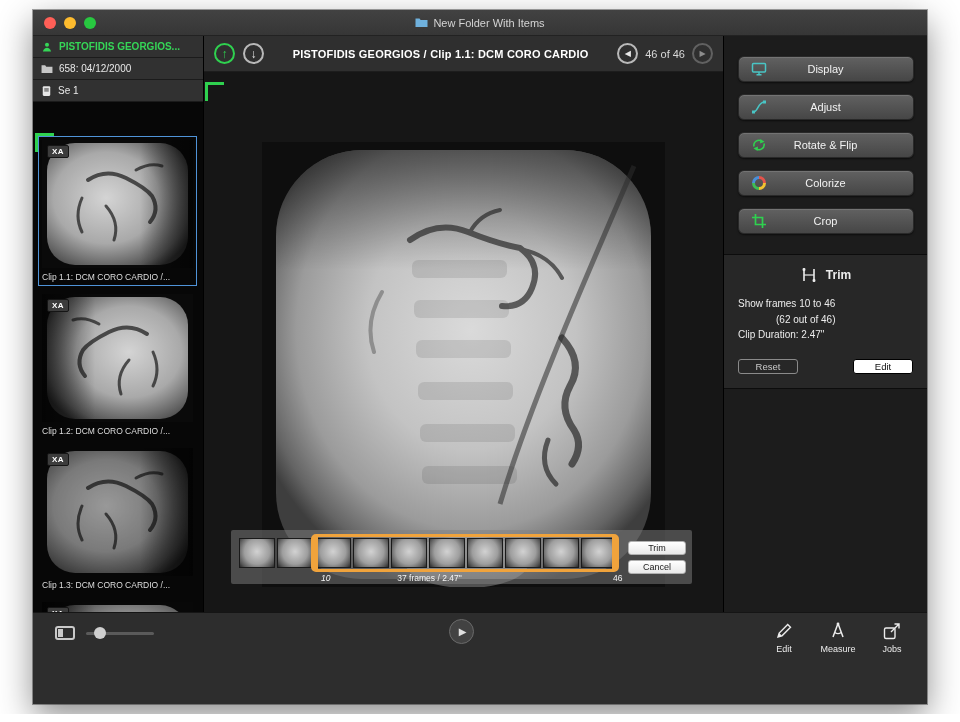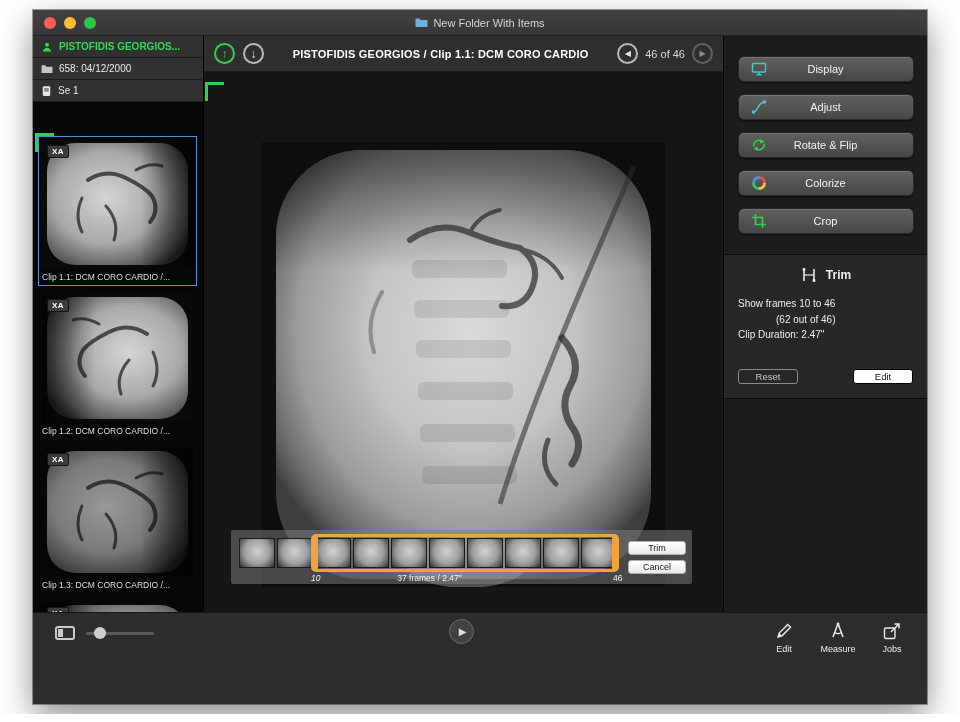--- a/index.html
+++ b/index.html
@@ -80,21 +80,21 @@
   .frame {
     width: 36px; height: 30px; border: 1px solid #1a1a1a;
     background: radial-gradient(circle at 50% 45%, #d2d2d2 0%, #9e9e9e 55%, #555 85%, #282828 100%);
   }
   .sel-bracket {
     position: absolute; top: 4px; left: 74px; width: 308px; height: 38px;
     border: 3px solid #f0a33c; border-left-width: 7px; border-right-width: 7px; border-radius: 5px;
     cursor: ew-resize;
   }
   .strip-label { position: absolute; bottom: 1px; font-size: 8.5px; color: #f4f4f4; }
-  .lbl-start { left: 74px; font-style: italic; }
+  .lbl-start { left: 84px; font-style: italic; }
   .lbl-mid { left: 50%; transform: translateX(-50%); }
   .lbl-end { left: 376px; }
   .overlay-buttons { flex: 0 0 58px; display: flex; flex-direction: column; justify-content: center; gap: 5px; }
   .w-btn {
     height: 14px; background: linear-gradient(#ffffff,#e9e9e9); border: 1px solid #b0b0b0; border-radius: 3px;
     font-size: 9px; color: #1c1c1c; display: flex; align-items: center; justify-content: center;
     font-family: inherit; cursor: pointer;
   }
   
   .tools { width: 204px; background: #1c1c1c; border-left: 1px solid #000; display: flex; flex-direction: column; align-items: center; padding-top: 20px; }
@@ -107,21 +107,21 @@
   }
   .t-icon { position: absolute; left: 12px; top: 50%; transform: translateY(-50%); width: 16px; height: 16px; display: flex; }
   .trim-panel {
     width: 100%; margin-top: 8px; background: #272727;
     border-top: 1px solid #0c0c0c; border-bottom: 1px solid #0c0c0c;
     padding: 12px 14px 14px; color: #ececec;
   }
   .trim-head { display: flex; align-items: center; justify-content: center; gap: 8px; font-size: 12px; font-weight: bold; margin-bottom: 13px; }
   .trim-lines { font-size: 10px; line-height: 1.55; }
   .t-line2 { padding-left: 38px; }
-  .trim-buttons { display: flex; justify-content: space-between; margin-top: 26px; }
+  .trim-buttons { display: flex; justify-content: space-between; margin-top: 16px; }
   .reset-btn {
     width: 60px; height: 15px; border: 1px solid #8a8a8a; border-radius: 3px; background: transparent;
     color: #c9c9c9; font-size: 9.5px; display: flex; align-items: center; justify-content: center; cursor: pointer;
   }
   .edit-btn {
     width: 60px; height: 15px; border: 1px solid #000; border-radius: 3px; background: #ffffff;
     color: #101010; font-size: 9.5px; display: flex; align-items: center; justify-content: center; cursor: pointer;
   }
   
   .bottombar { flex: 0 0 92px; position: relative; background: #2d2d2d; border-top: 1px solid #151515; }

